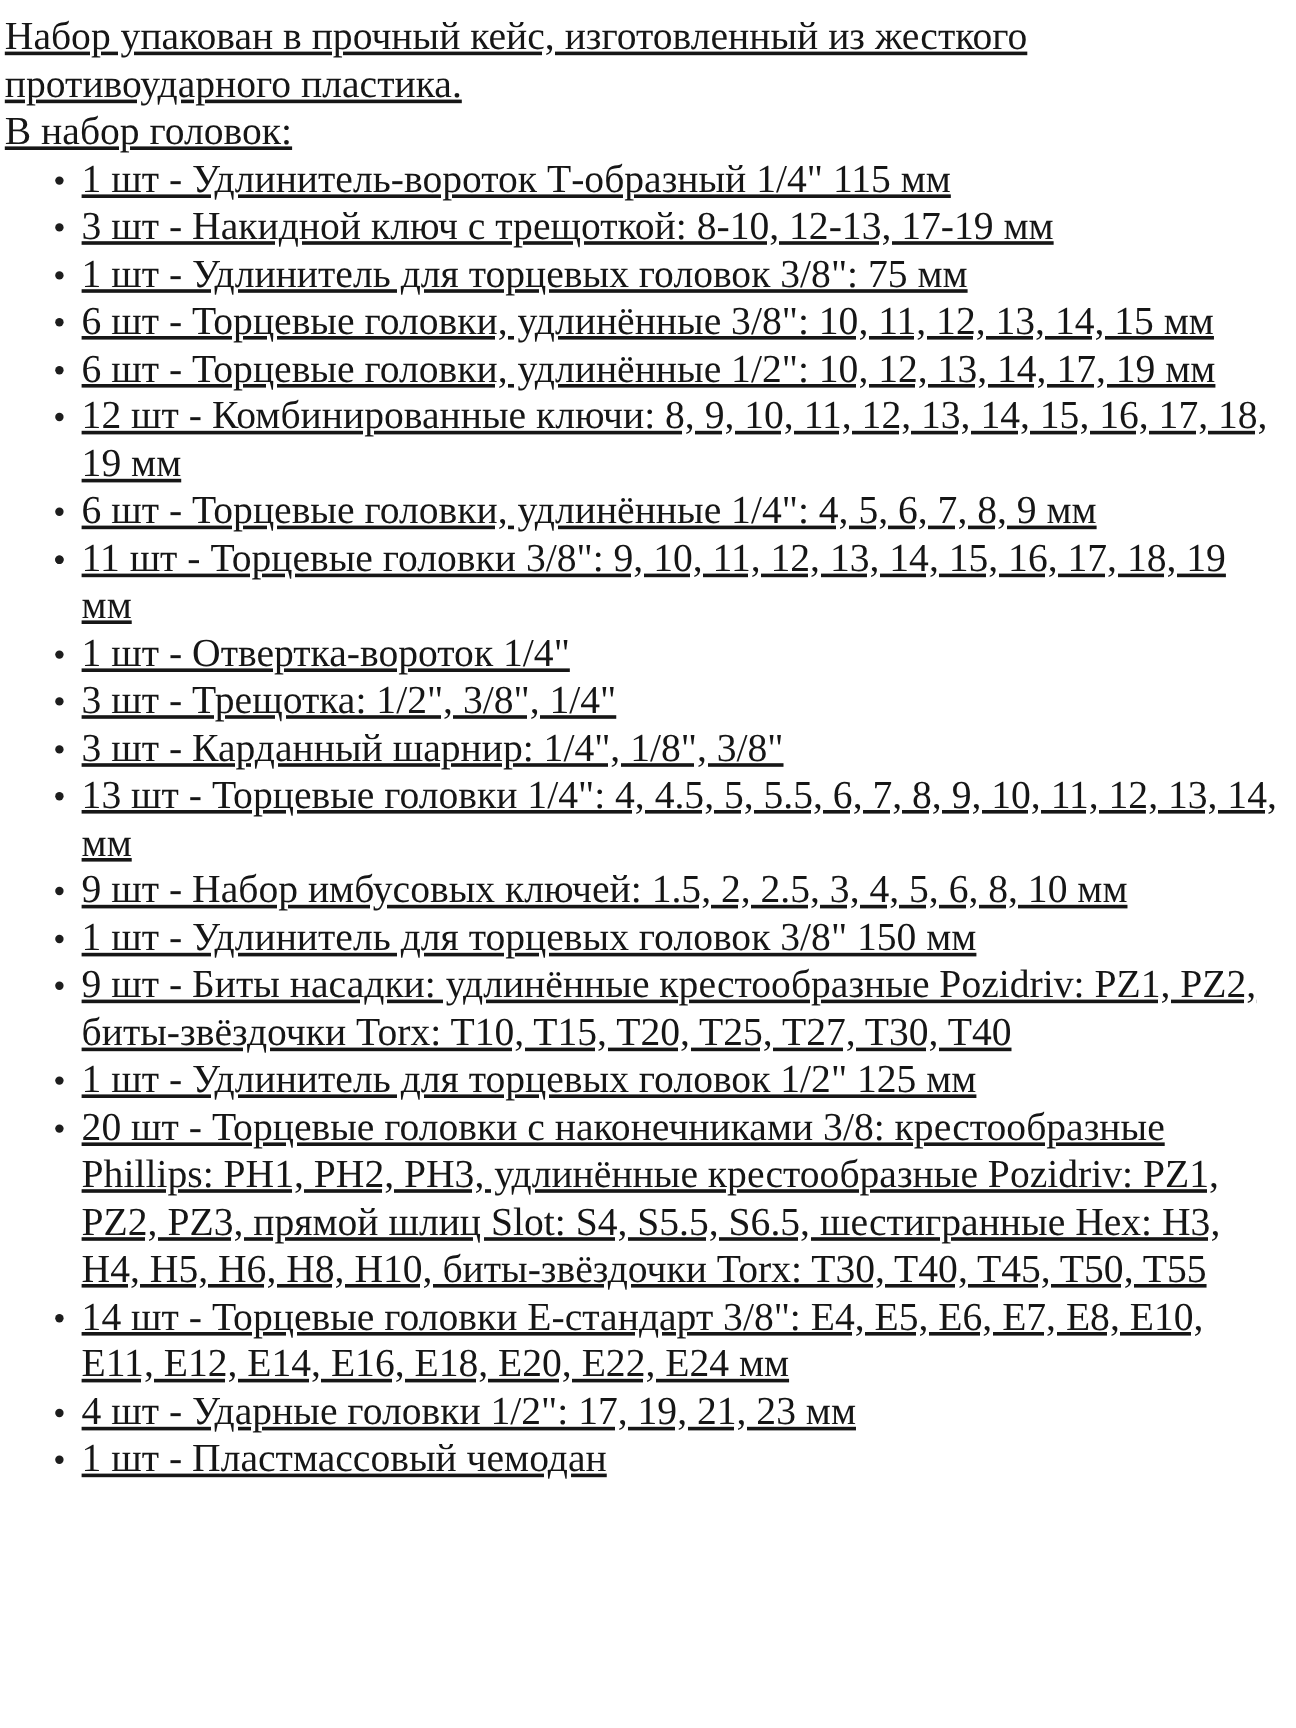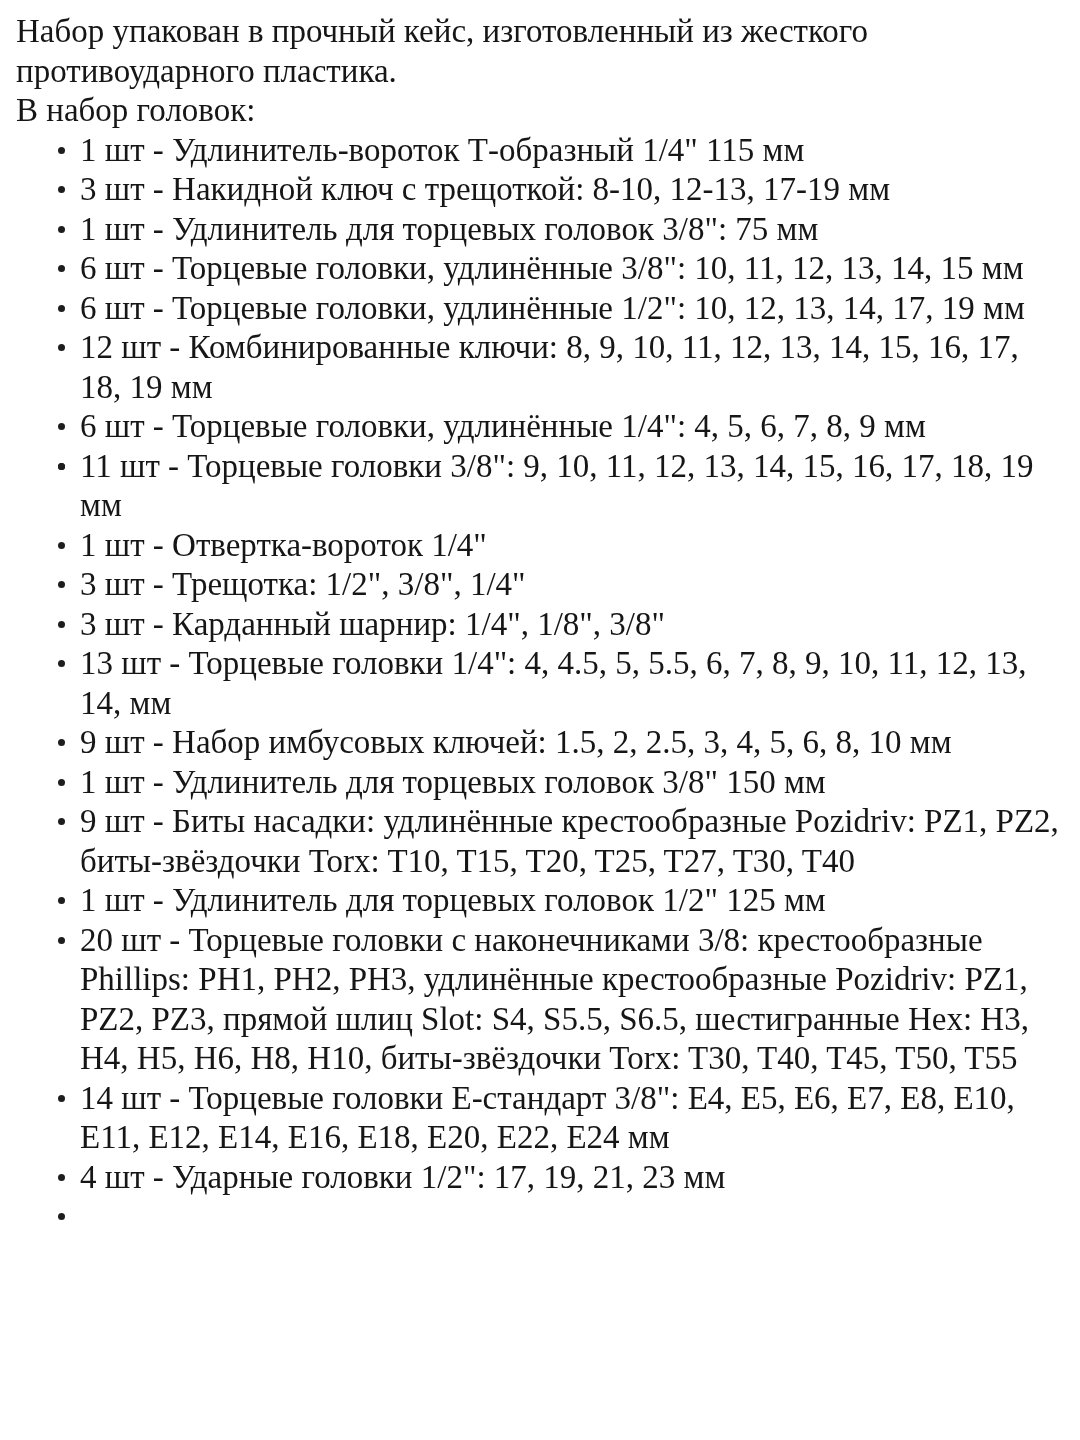--- a/index.html
+++ b/index.html
@@ -11,21 +11,22 @@
     width: 1080px;
     height: 1440px;
     background: #ffffff;
     color: #161616;
     font-family: "Liberation Serif", "DejaVu Serif", serif;
     font-size: 33px;
     line-height: 39.5px;
     overflow: hidden;
   }
   .page {
-    padding: 12px 14px 0 16px;
+    padding: 12px 14px 0 4px;
+    text-decoration: underline;
   }
   .para {
     margin: 0;
   }
   ul.items {
     list-style: none;
     margin: 0;
     padding: 0;
   }
   li.item {
@@ -62,15 +63,15 @@
       <li class="item"><span class="dot" style="background: rgb(29, 29, 29);"></span><span>3 шт - Трещотка: 1/2", 3/8", 1/4"</span></li>
       <li class="item"><span class="dot" style="background: rgb(29, 29, 29);"></span><span>3 шт - Карданный шарнир: 1/4", 1/8", 3/8"</span></li>
       <li class="item"><span class="dot" style="background: rgb(29, 29, 29);"></span><span>13 шт - Торцевые головки 1/4": 4, 4.5, 5, 5.5, 6, 7, 8, 9, 10, 11, 12, 13, 14, мм</span></li>
       <li class="item"><span class="dot" style="background: rgb(29, 29, 29);"></span><span>9 шт - Набор имбусовых ключей: 1.5, 2, 2.5, 3, 4, 5, 6, 8, 10 мм</span></li>
       <li class="item"><span class="dot" style="background: rgb(29, 29, 29);"></span><span>1 шт - Удлинитель для торцевых головок 3/8" 150 мм</span></li>
       <li class="item"><span class="dot" style="background: rgb(29, 29, 29);"></span><span>9 шт - Биты насадки: удлинённые крестообразные Pozidriv: PZ1, PZ2, биты-звёздочки Torx: T10, T15, T20, T25, T27, T30, T40</span></li>
       <li class="item"><span class="dot" style="background: rgb(29, 29, 29);"></span><span>1 шт - Удлинитель для торцевых головок 1/2" 125 мм</span></li>
       <li class="item"><span class="dot" style="background: rgb(29, 29, 29);"></span><span>20 шт - Торцевые головки с наконечниками 3/8: крестообразные Phillips: PH1, PH2, PH3, удлинённые крестообразные Pozidriv: PZ1, PZ2, PZ3, прямой шлиц Slot: S4, S5.5, S6.5, шестигранные Hex: H3, H4, H5, H6, H8, H10, биты-звёздочки Torx: T30, T40, T45, T50, T55</span></li>
       <li class="item"><span class="dot" style="background: rgb(29, 29, 29);"></span><span>14 шт - Торцевые головки Е-стандарт 3/8": E4, E5, E6, E7, E8, E10, E11, E12, E14, E16, E18, E20, E22, E24 мм</span></li>
       <li class="item"><span class="dot" style="background: rgb(29, 29, 29);"></span><span>4 шт - Ударные головки 1/2": 17, 19, 21, 23 мм</span></li>
-      <li class="item"><span class="dot" style="background: rgb(29, 29, 29);"></span></li>
+      <li class="item"><span class="dot" style="background: rgb(29, 29, 29);"></span><span>1 шт - Пластмассовый чемодан</span></li>
     </ul>
 </div>
 
 </body></html>

